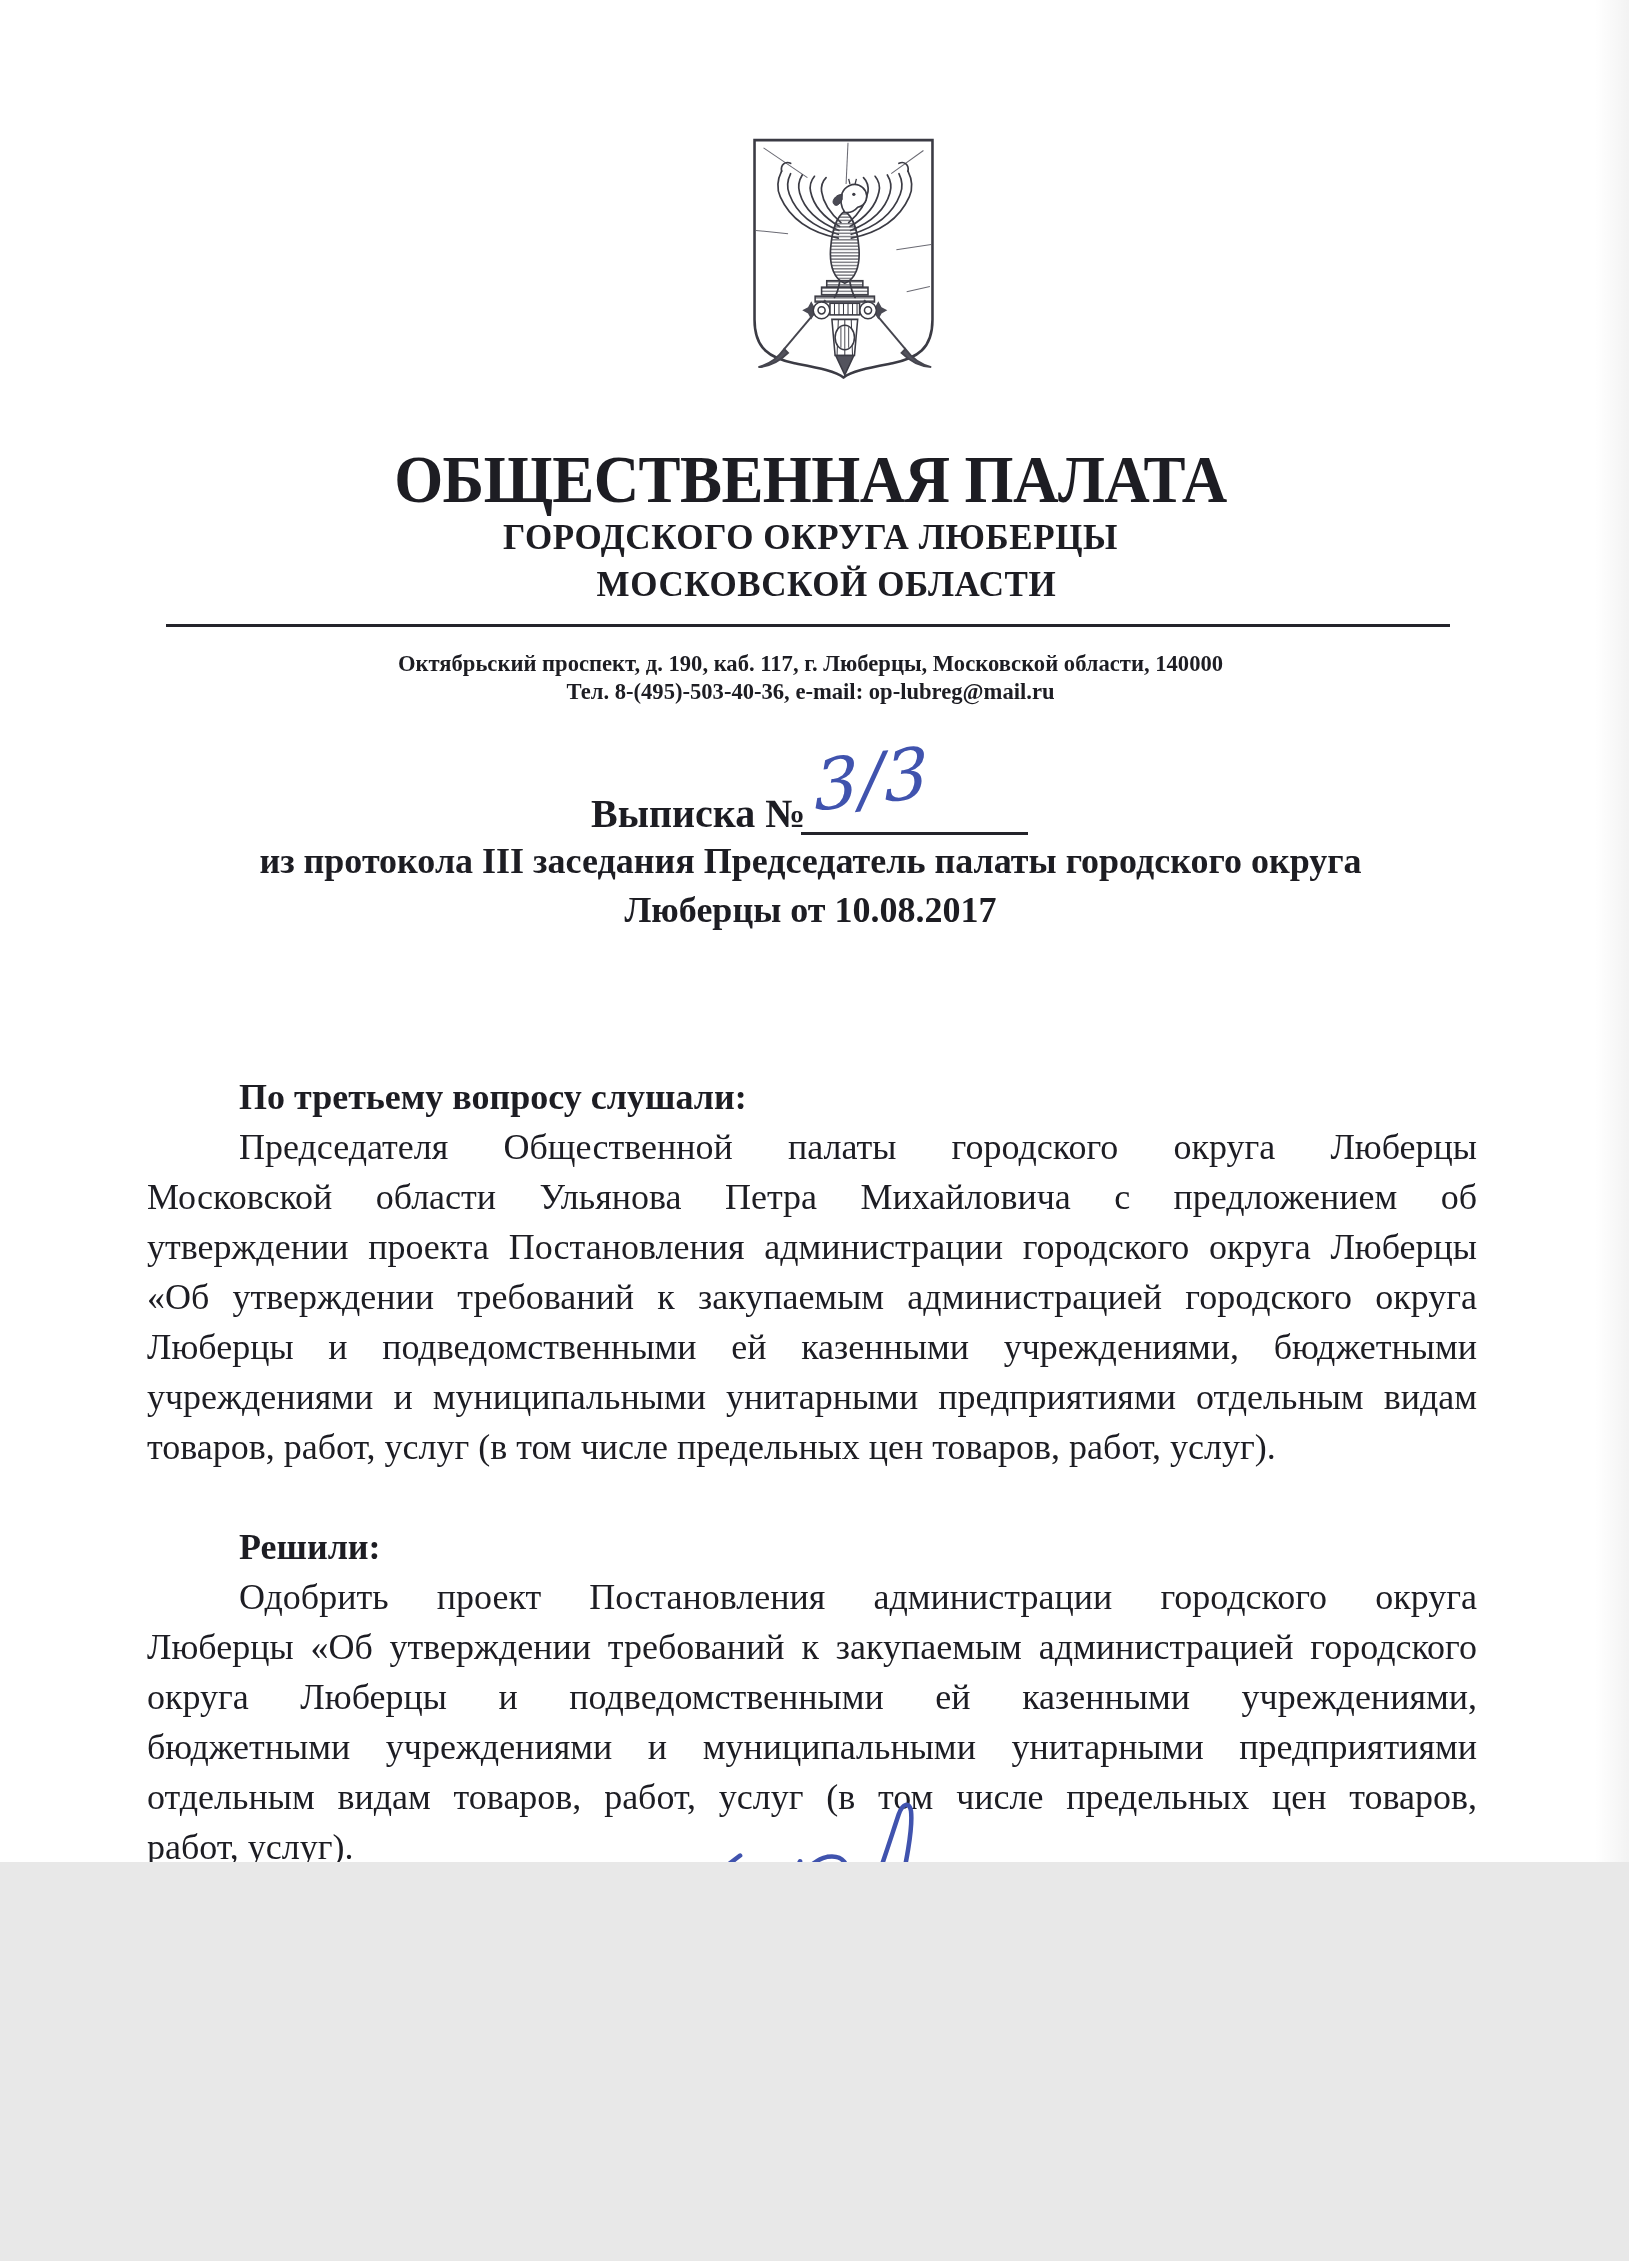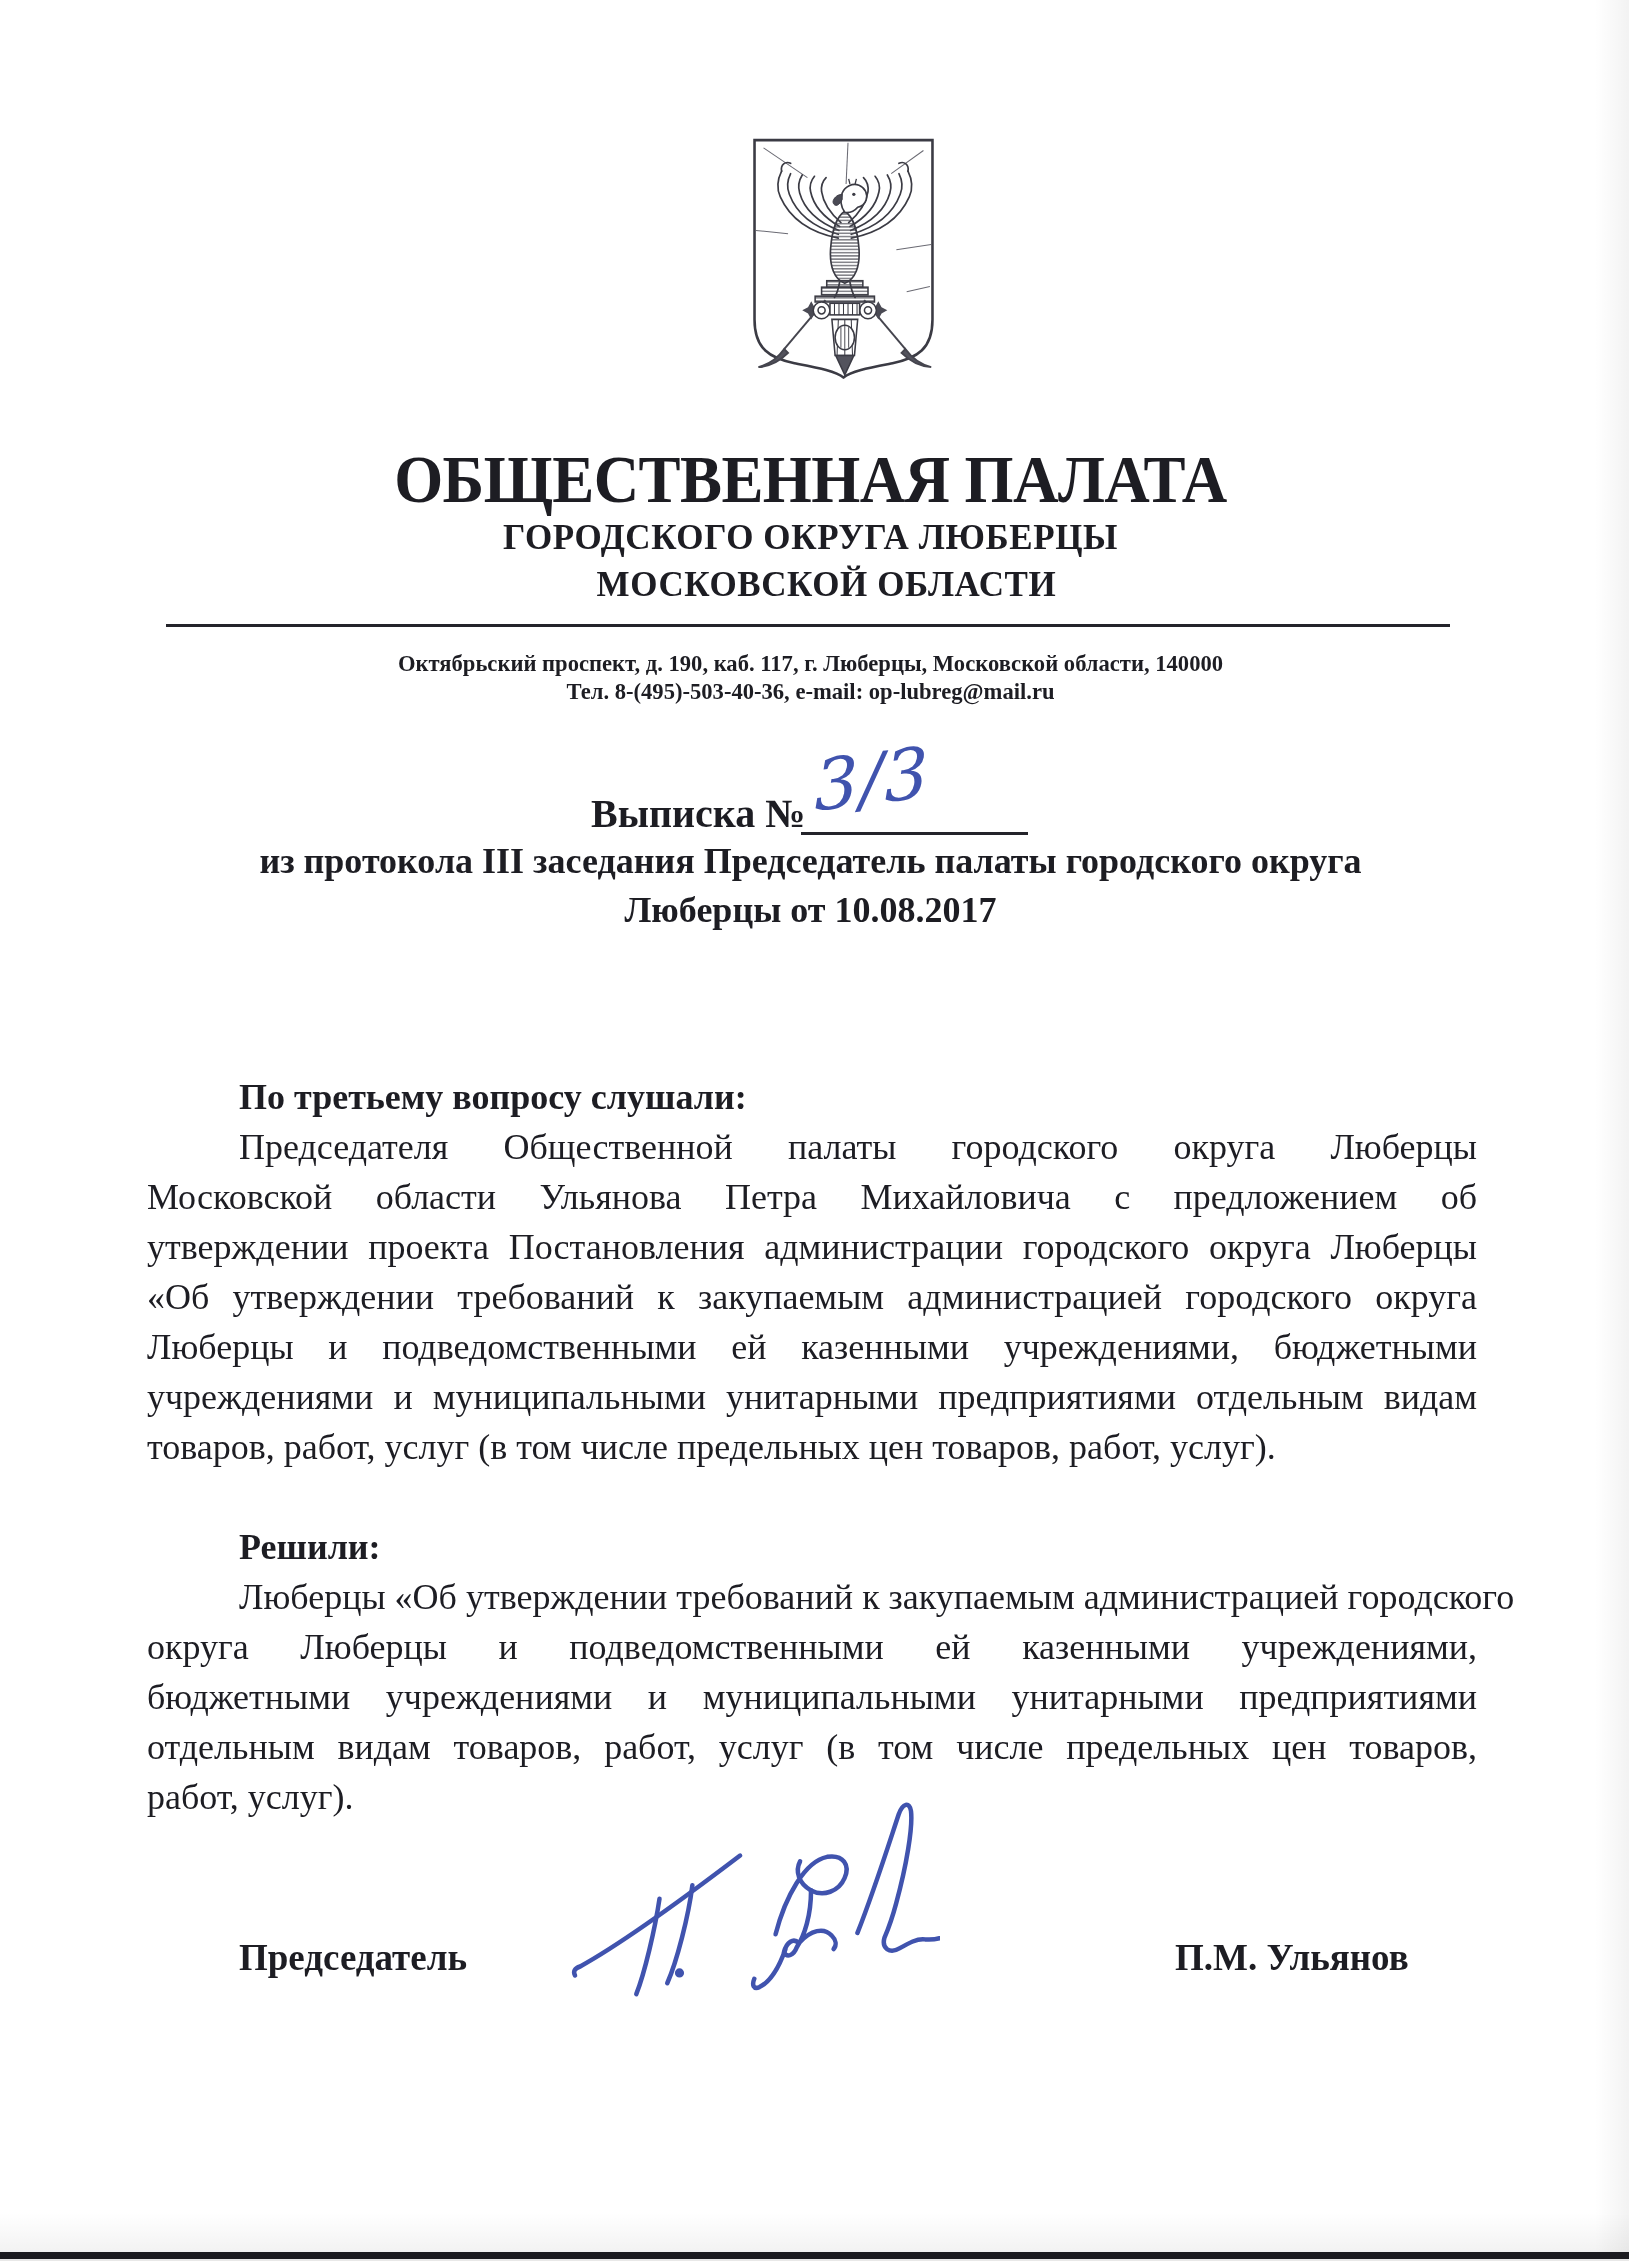--- a/index.html
+++ b/index.html
@@ -1,19 +1,19 @@
 <!DOCTYPE html>
 <html lang="ru" style="font-size:10.3px"><head>
 <meta charset="utf-8">
 <style>
   html,body{margin:0;padding:0;background:#e8e8e8;}
   .page{
     position:relative;
     width:1630px;
-    height:2259px;
+    height:1862px;
     margin:0 auto;
     background:#ffffff;
     font-family:"Liberation Serif", serif;
     color:#1d1d23;
     overflow:hidden;
   }
   
   .emblem{position:absolute;left:748px;top:135px;width:191px;height:245px;}
   
   .org-line{position:absolute;left:0;right:9px;text-align:center;font-weight:bold;white-space:nowrap;}
@@ -155,20 +155,21 @@
         <div class="line">Председателя Общественной палаты городского округа Люберцы</div>
         <div class="line">Московской области Ульянова Петра Михайловича с предложением об</div>
         <div class="line">утверждении проекта Постановления администрации городского округа Люберцы</div>
         <div class="line">«Об утверждении требований к закупаемым администрацией городского округа</div>
         <div class="line">Люберцы и подведомственными ей казенными учреждениями, бюджетными</div>
         <div class="line">учреждениями и муниципальными унитарными предприятиями отдельным видам</div>
         <div class="line">товаров, работ, услуг (в том числе предельных цен товаров, работ, услуг).</div>
       </div>
     <div class="sec-heading second">Решили:</div>
     <div class="para">
+        <div class="line">Одобрить проект Постановления администрации городского округа</div>
         <div class="line">Люберцы «Об утверждении требований к закупаемым администрацией городского</div>
         <div class="line">округа Люберцы и подведомственными ей казенными учреждениями,</div>
         <div class="line">бюджетными учреждениями и муниципальными унитарными предприятиями</div>
         <div class="line">отдельным видам товаров, работ, услуг (в том числе предельных цен товаров,</div>
         <div class="line">работ, услуг).</div>
       </div>
   </div>
 
   <div class="sig-role">Председатель</div>
   <div class="sig-name">П.М. Ульянов</div>

